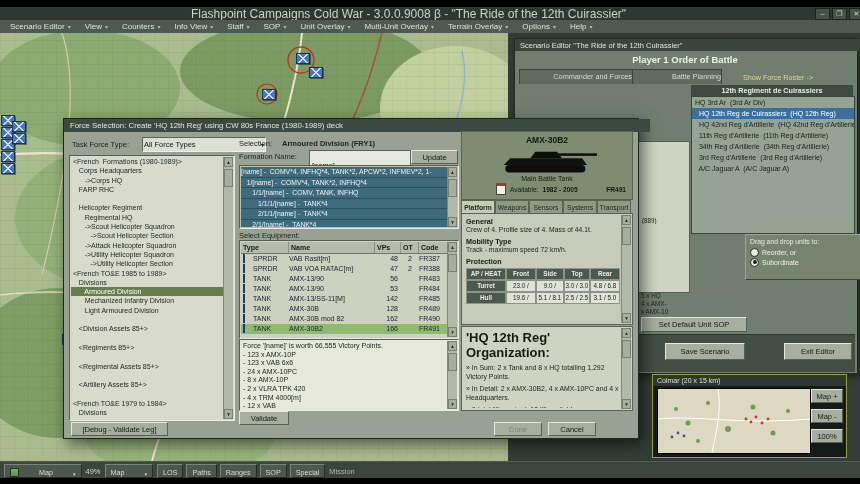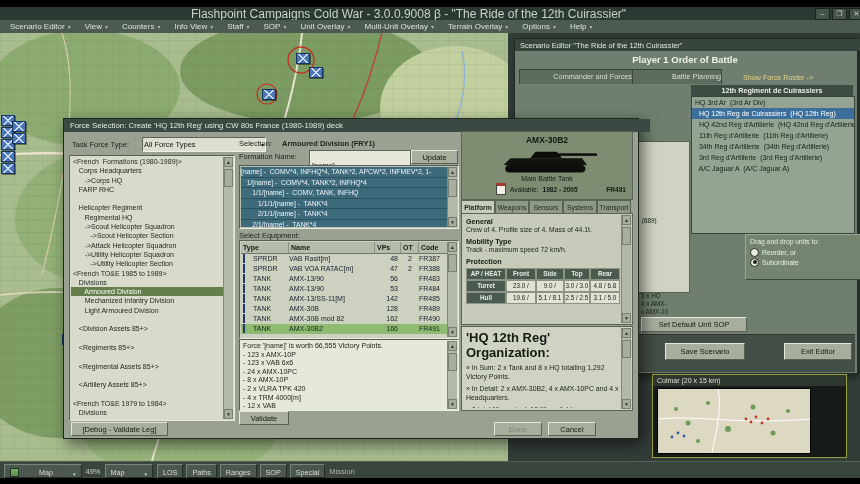--- a/index.html
+++ b/index.html
@@ -587,20 +587,32 @@
             <circle cx="104" cy="34" r="1.4"></circle>
             <circle cx="110" cy="30" r="1.4"></circle>
           </g>
         <g fill="#3958a5">
             <circle cx="20" cy="44" r="1.4"></circle>
             <circle cx="26" cy="47" r="1.4"></circle>
             <circle cx="14" cy="48" r="1.4"></circle>
           </g>
       </svg>
     </div>
+    <div class="abs" style="left:158px;top:14px;width:32px;display:flex;flex-direction:column;gap:6px">
+
+    <div class="btn" style="height:12px">
+          <span>Map +</span>
+        </div>
+        <div class="btn" style="height:12px">
+          <span>Map -</span>
+        </div>
+        <div class="btn" style="height:12px">
+          <span>100%</span>
+        </div>
+      </div>
   </div>
 
   <div class="abs statusbar">
     <div class="sb-left">
       <div class="sbtn">
           <span class="mini-map-icon"></span>
           <span>Map</span>
           <span class="chev" style="font-size:5px">▾</span>
         </div>
       <span class="sb-text">49%</span>

